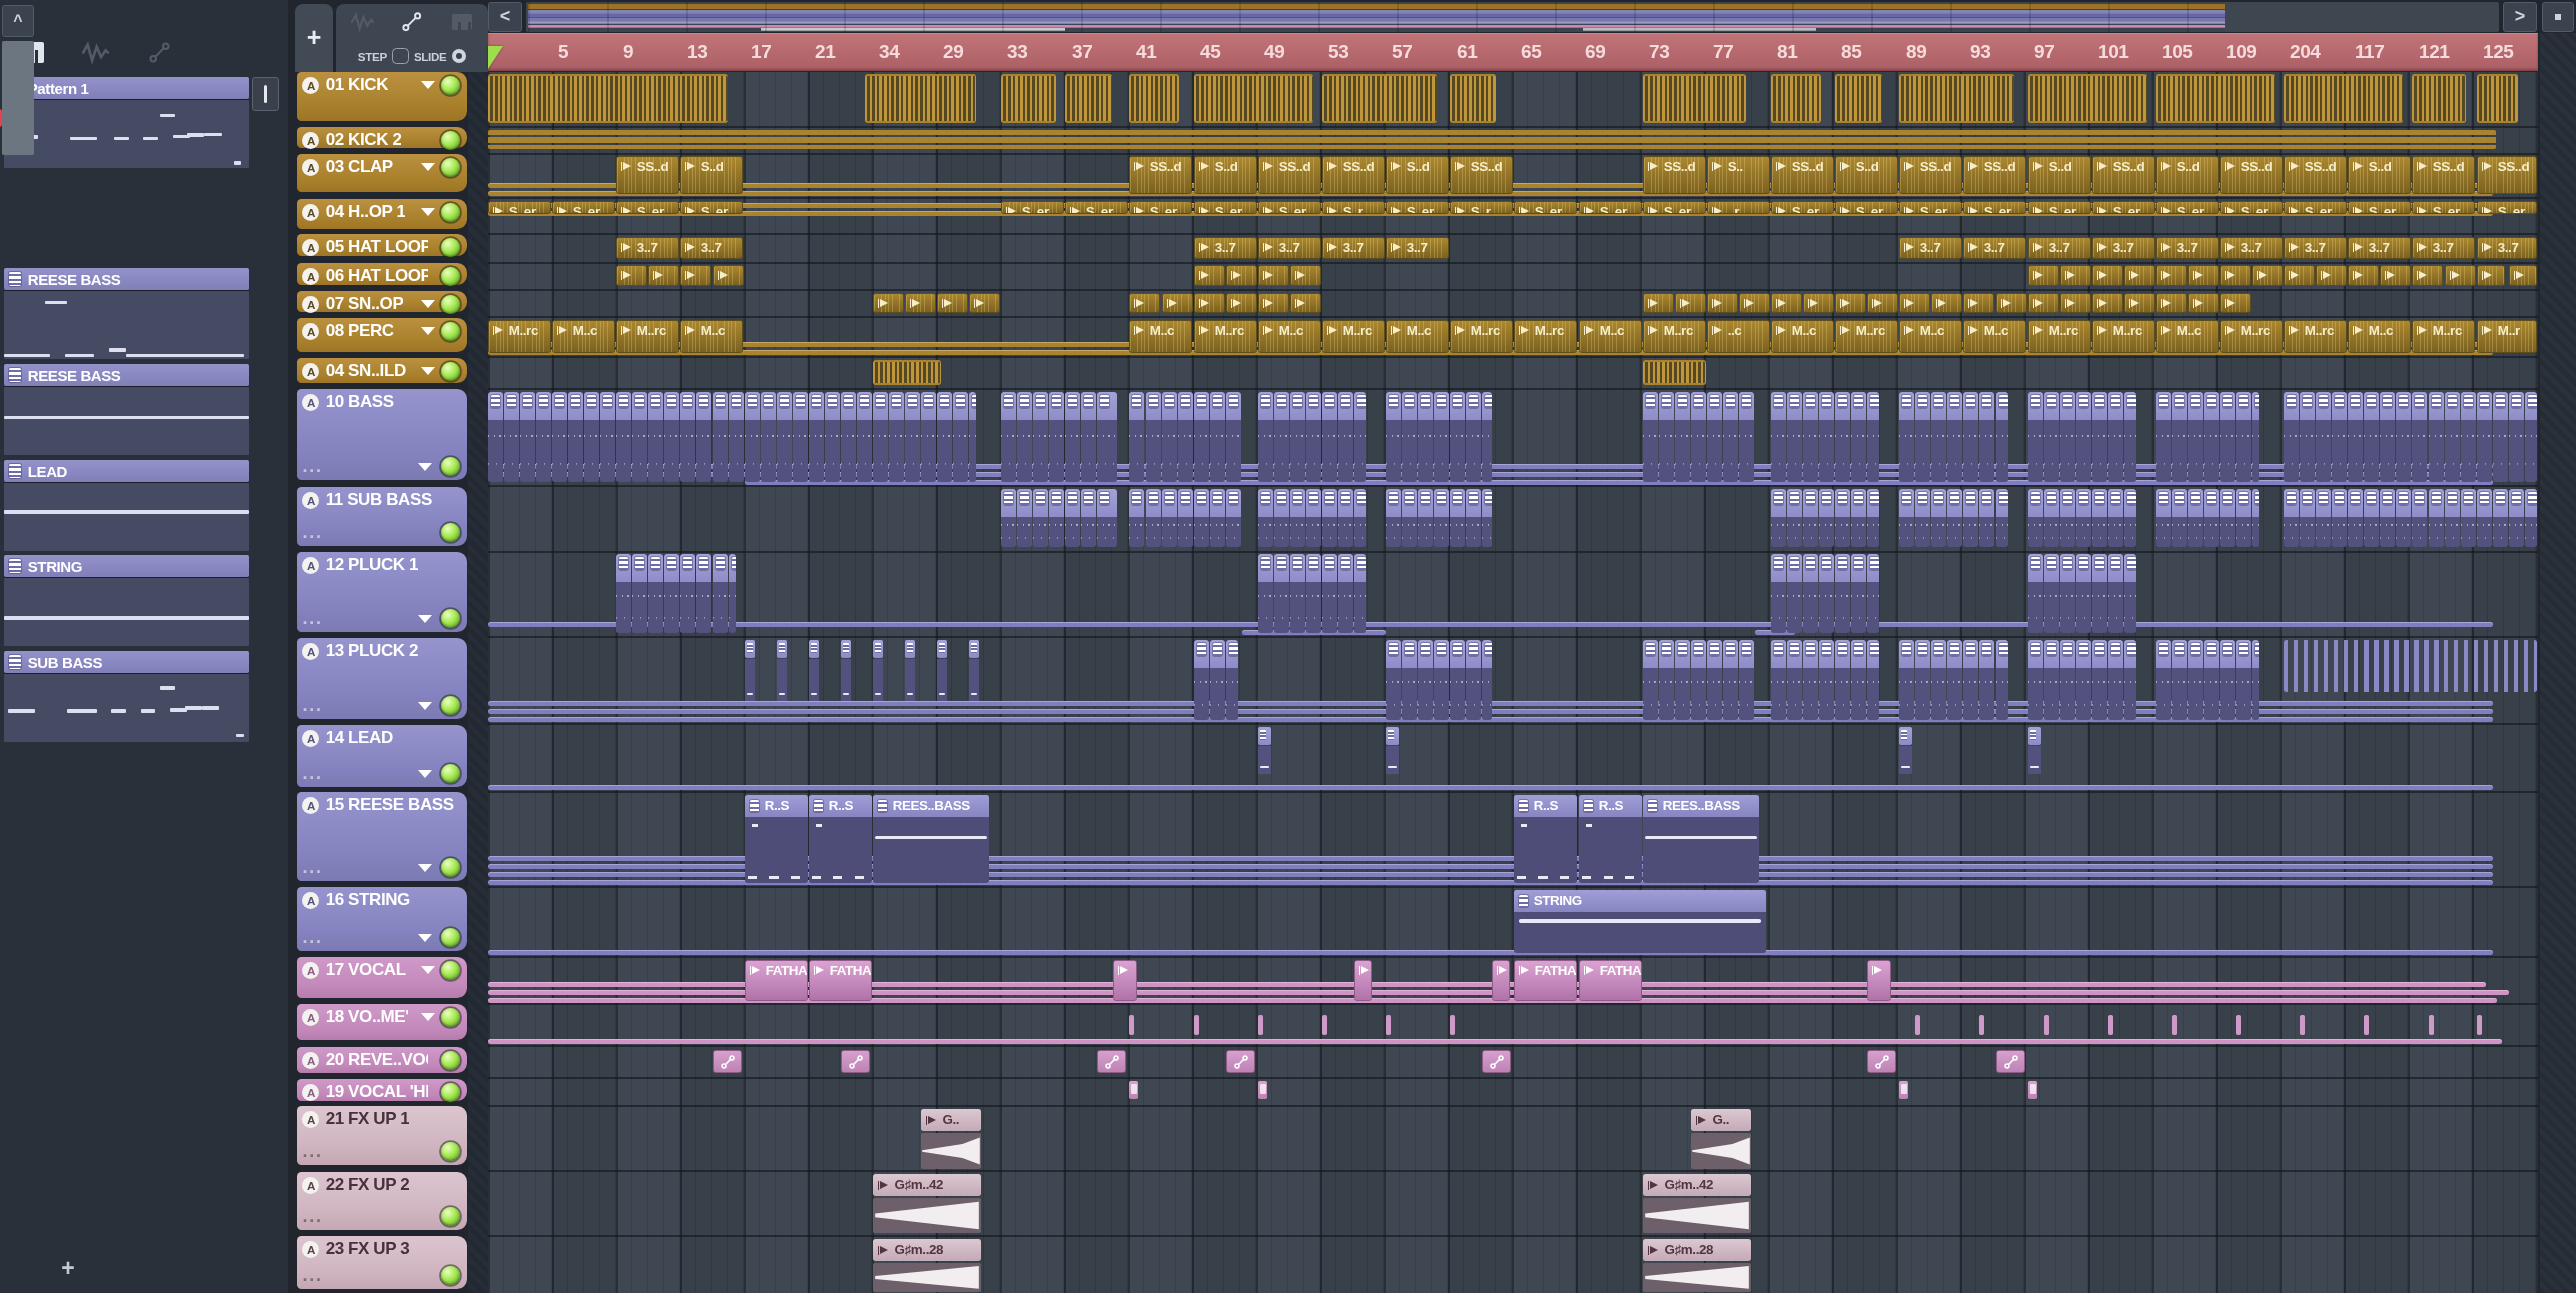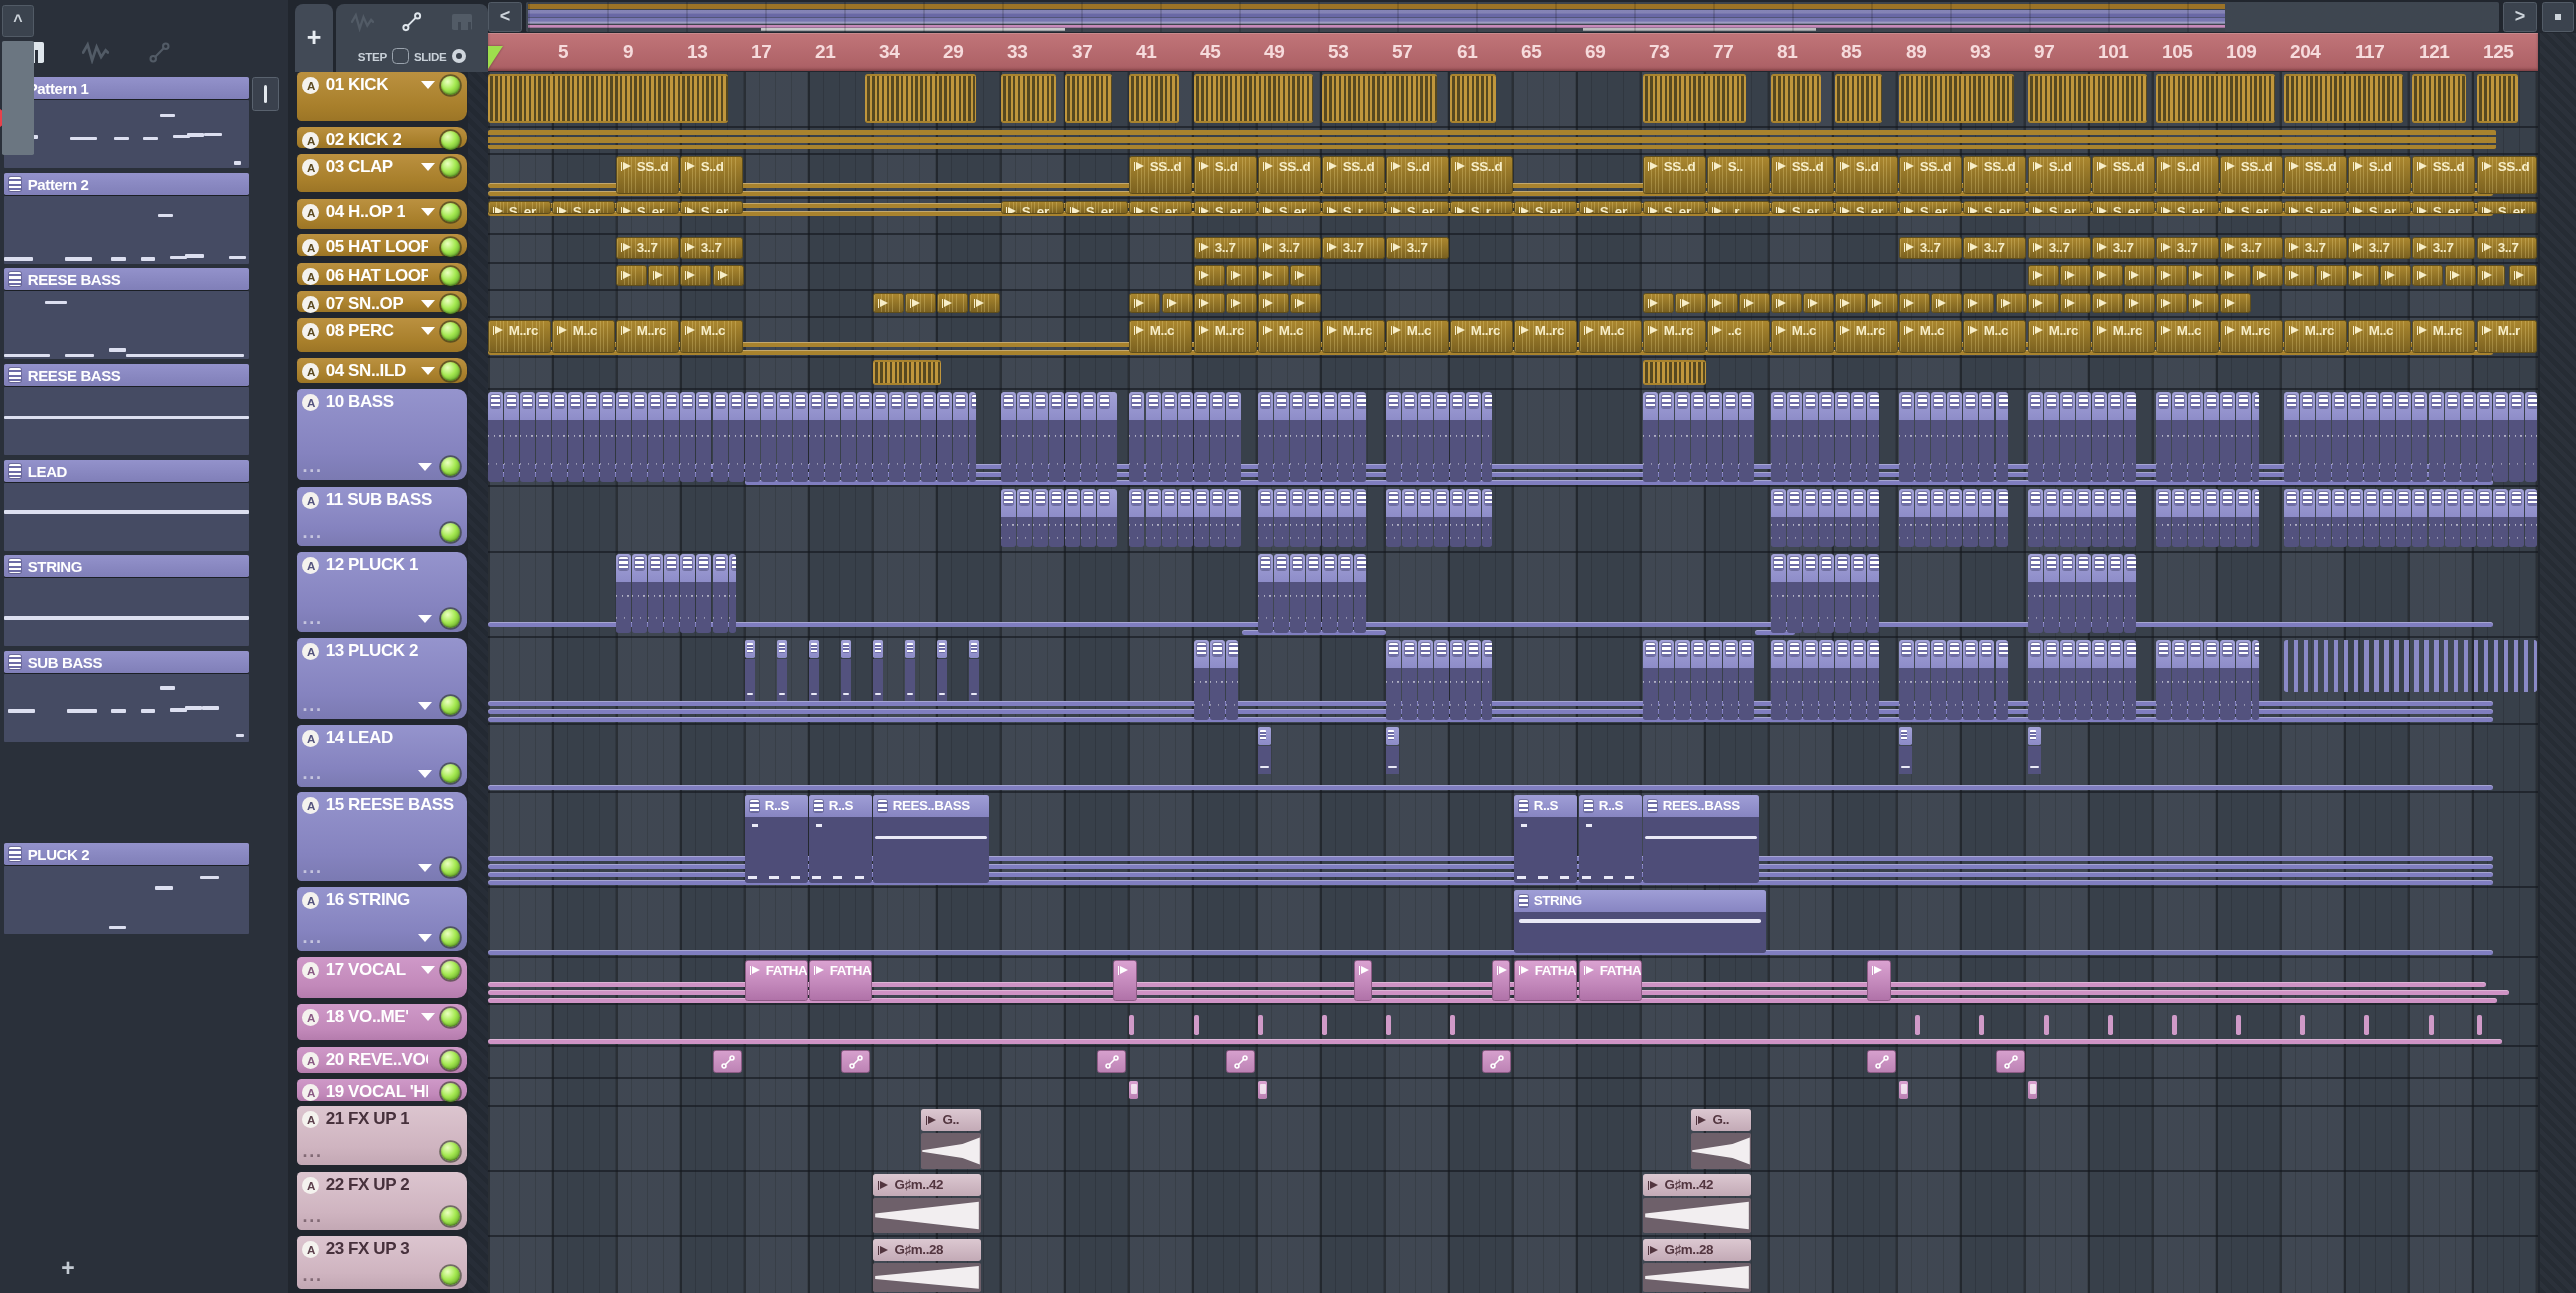--- a/index.html
+++ b/index.html
@@ -194,36 +194,20 @@
             <div class="pnote" style="left: 27%; top: 54%; width: 11%;"></div>
             <div class="pnote" style="left: 45%; top: 54%; width: 6%;"></div>
             <div class="pnote" style="left: 57%; top: 54%; width: 6%;"></div>
             <div class="pnote" style="left: 69%; top: 51%; width: 7%;"></div>
             <div class="pnote" style="left: 75%; top: 49%; width: 7%;"></div>
             <div class="pnote" style="left: 82%; top: 48%; width: 7%;"></div>
             <div class="pnote" style="left: 94%; top: 90%; width: 3%;"></div>
           </div>
           <div class="playarrow"></div>
         </div>
-        <div class="pattern-item" style="top: 173px;">
-          <div class="ptitle">
-            <div class="pglyph"></div>
-            <span>Pattern 2</span>
-          </div>
-          <div class="ppreview">
-            <div class="pnote" style="left: 63%; top: 26%; width: 6%;"></div>
-            <div class="pnote" style="left: 0%; top: 90%; width: 12%;"></div>
-            <div class="pnote" style="left: 25%; top: 90%; width: 11%;"></div>
-            <div class="pnote" style="left: 44%; top: 90%; width: 6%;"></div>
-            <div class="pnote" style="left: 56%; top: 90%; width: 6%;"></div>
-            <div class="pnote" style="left: 68%; top: 88%; width: 7%;"></div>
-            <div class="pnote" style="left: 74%; top: 86%; width: 8%;"></div>
-            <div class="pnote" style="left: 92%; top: 88%; width: 7%;"></div>
-          </div>
-        </div>
         <div class="pattern-item" style="top: 268px;">
           <div class="ptitle">
             <div class="pglyph"></div>
             <span>REESE BASS</span>
           </div>
           <div class="ppreview">
             <div class="pnote" style="left: 17%; top: 14%; width: 9%;"></div>
             <div class="pnote" style="left: 0%; top: 92%; width: 19%;"></div>
             <div class="pnote" style="left: 25%; top: 92%; width: 12%;"></div>
             <div class="pnote" style="left: 43%; top: 84%; width: 7%;"></div>
@@ -265,31 +249,20 @@
           <div class="ppreview">
             <div class="pnote" style="left: 64%; top: 18%; width: 6%;"></div>
             <div class="pnote" style="left: 2%; top: 52%; width: 11%;"></div>
             <div class="pnote" style="left: 26%; top: 52%; width: 12%;"></div>
             <div class="pnote" style="left: 44%; top: 52%; width: 6%;"></div>
             <div class="pnote" style="left: 56%; top: 52%; width: 6%;"></div>
             <div class="pnote" style="left: 68%; top: 50%; width: 7%;"></div>
             <div class="pnote" style="left: 74%; top: 47%; width: 7%;"></div>
             <div class="pnote" style="left: 81%; top: 47%; width: 7%;"></div>
             <div class="pnote" style="left: 95%; top: 88%; width: 3%;"></div>
-          </div>
-        </div>
-        <div class="pattern-item" style="top: 843px;">
-          <div class="ptitle">
-            <div class="pglyph"></div>
-            <span>PLUCK 2</span>
-          </div>
-          <div class="ppreview">
-            <div class="pnote" style="left: 80%; top: 14%; width: 8%;"></div>
-            <div class="pnote" style="left: 62%; top: 30%; width: 7%;"></div>
-            <div class="pnote" style="left: 43%; top: 88%; width: 7%;"></div>
           </div>
         </div>
       </div>
     <div id="pattern-scroll">
         <div class="pthumb"></div>
       </div>
     <div id="pattern-add">+</div>
   </div>
 
   <div id="add-tab">+</div>

